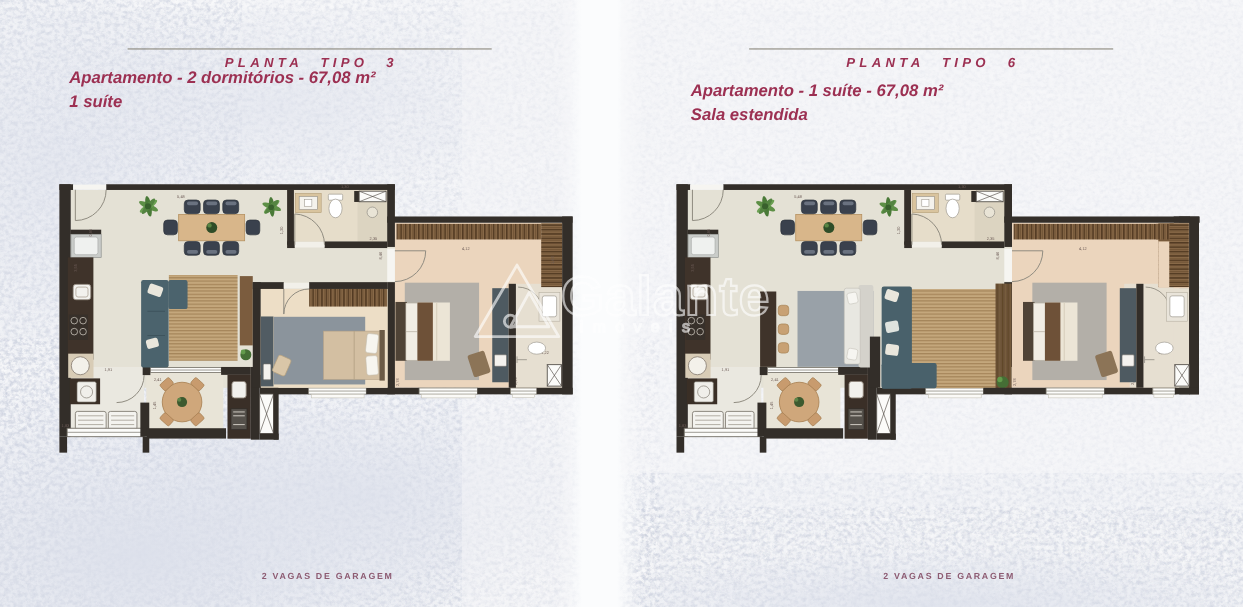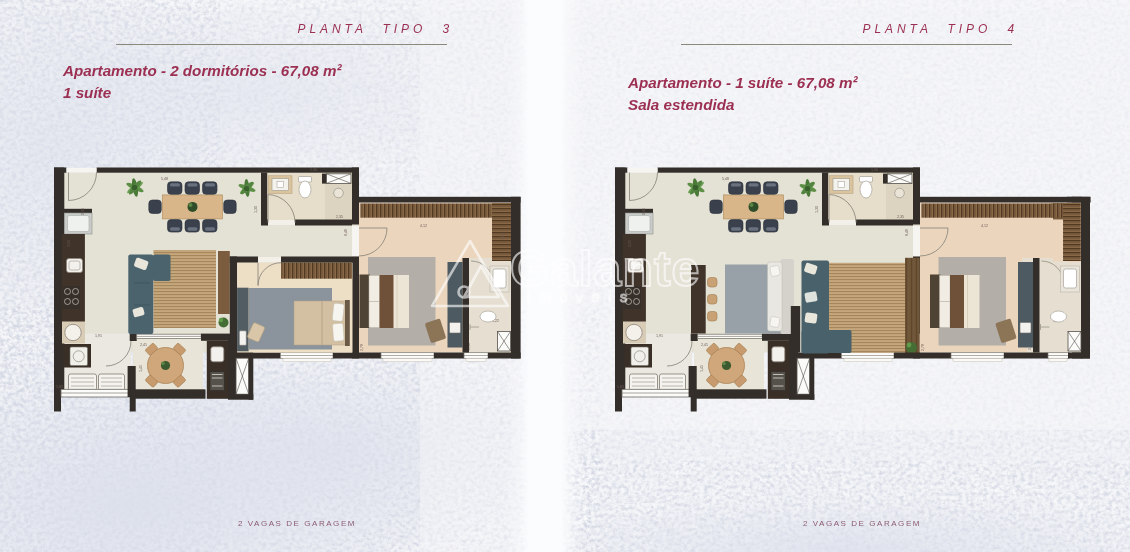--- a/index.html
+++ b/index.html
@@ -1,24 +1,24 @@
 <!DOCTYPE html>
 <html><head>
 <meta charset="utf-8">
 <style>
   html,body{margin:0;padding:0;}
   body{width:1130px;height:552px;overflow:hidden;position:relative;
        font-family:"Liberation Sans", sans-serif;background:#eff0f4;}
   .abs{position:absolute;}
-  .ttl{color:#9c3052;font-weight:normal;font-style:italic;font-size:12px;
-       letter-spacing:3.9px;text-align:right;word-spacing:9px;}
+  .ttl{color:#9c3052;font-weight:bold;font-style:italic;font-size:12px;
+       letter-spacing:3.9px;text-align:center;word-spacing:9px;margin-top:28px;}
   .sub{color:#9c3052;font-weight:bold;font-style:italic;font-size:15.2px;
        text-align:left;line-height:21.5px;}
   .hr{height:1px;background:#8b887c;}
-  .gar{color:#8d5b72;font-size:8px;letter-spacing:1.55px;}
+  .gar{color:#8d5b72;font-size:8px;letter-spacing:1.55px;font-weight:bold;}
 </style>
 </head>
 <body>
 
 <svg class="abs" style="left:0;top:0" width="1130" height="552">
   <filter id="noise">
     <feTurbulence type="fractalNoise" baseFrequency="0.24 0.28" numOctaves="4" seed="5"></feTurbulence>
     <feColorMatrix type="matrix" values="0 0 0 0 0.52  0 0 0 0 0.56  0 0 0 0 0.67  2.2 0 0 0 -0.85"></feColorMatrix>
   </filter>
   <filter id="noiseL">
@@ -61,21 +61,21 @@
   <rect x="420" y="0" width="100" height="552" fill="#f6f7f9" opacity="0.45"></rect>
   <rect x="565" y="0" width="565" height="430" fill="#f7f8fa" opacity="0.5"></rect>
 </svg>
 
 <div class="abs ttl" style="left:113px;top:21.5px;width:340px;">PLANTA TIPO 3</div>
 
 <div class="abs hr" style="left:116px;top:44px;width:331px;"></div>
 
 <div class="abs sub" style="left:63px;top:60px;width:440px;">Apartamento - 2 dormitórios - 67,08 m²<br>1 suíte</div>
 
-<div class="abs ttl" style="left:678px;top:21.5px;width:340px;">PLANTA TIPO 4</div>
+<div class="abs ttl" style="left:678px;top:21.5px;width:340px;">PLANTA TIPO 6</div>
 
 <div class="abs hr" style="left:681px;top:44px;width:331px;"></div>
 
 <div class="abs sub" style="left:628px;top:72px;width:440px;">Apartamento - 1 suíte - 67,08 m²<br>Sala estendida</div>
 
 <div class="abs gar" style="left:238px;top:519px;">2 VAGAS DE GARAGEM</div>
 
 <div class="abs gar" style="left:803px;top:519px;">2 VAGAS DE GARAGEM</div>
 
 <svg class="abs" style="left:40px;top:160px" width="500" height="260" viewBox="40 160 500 260">

